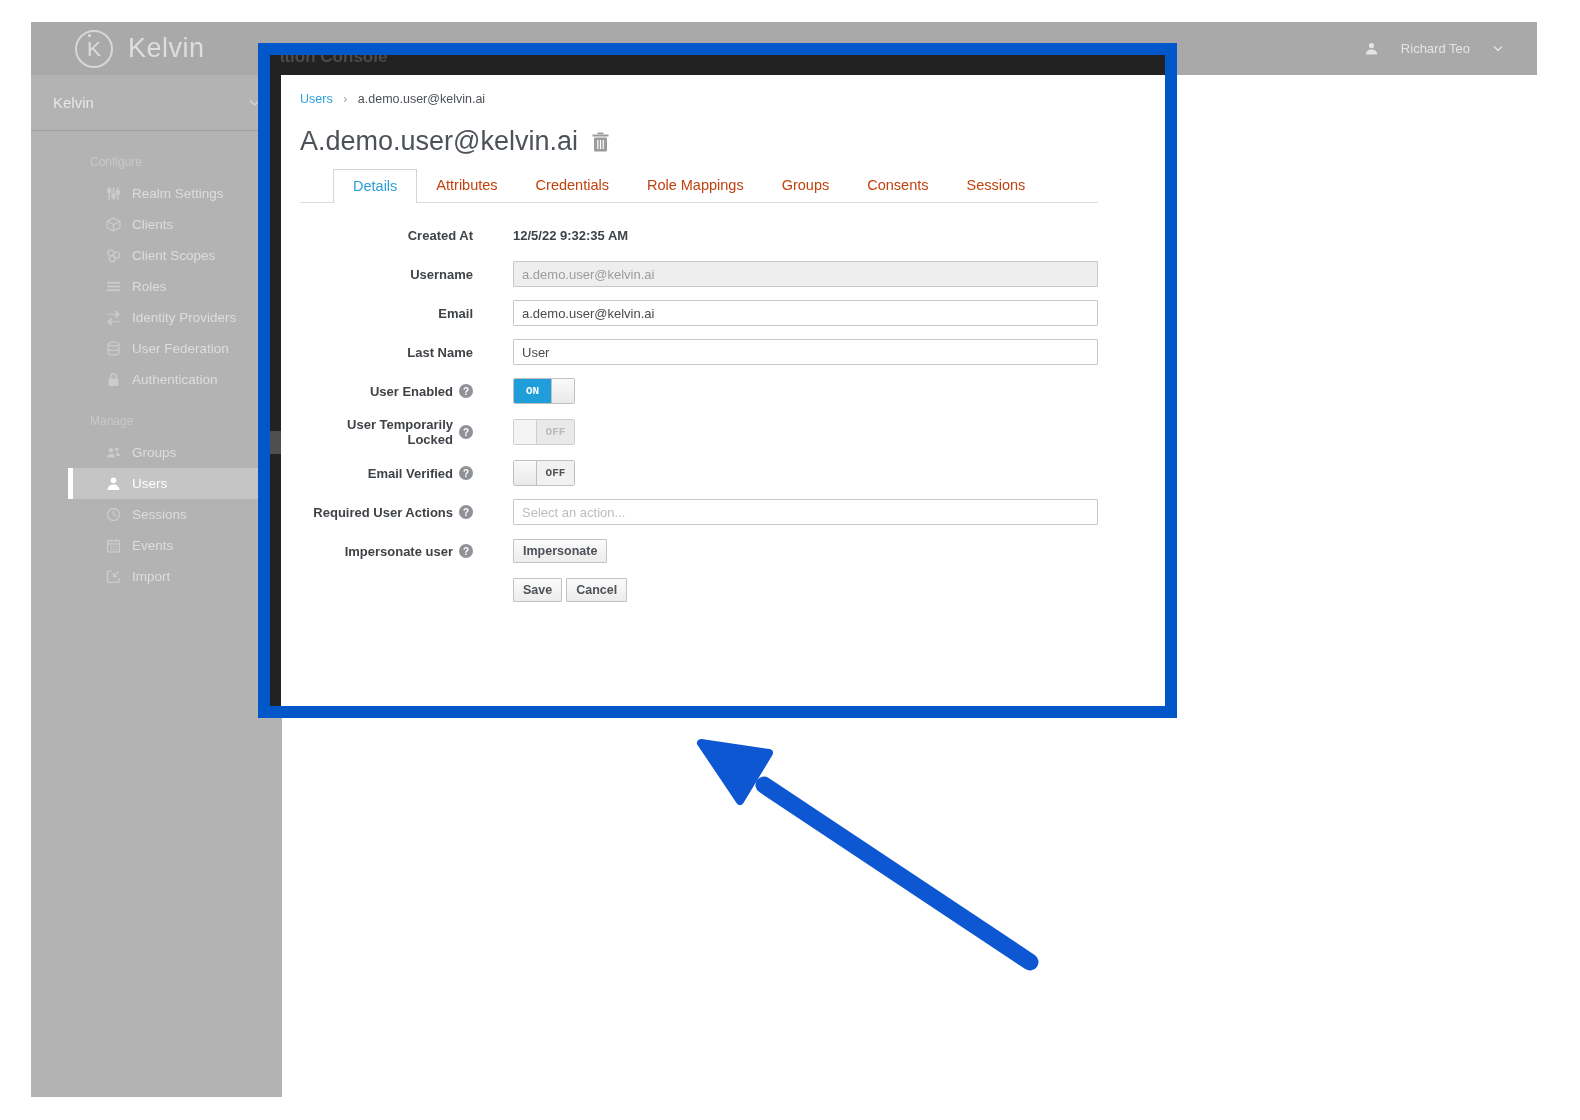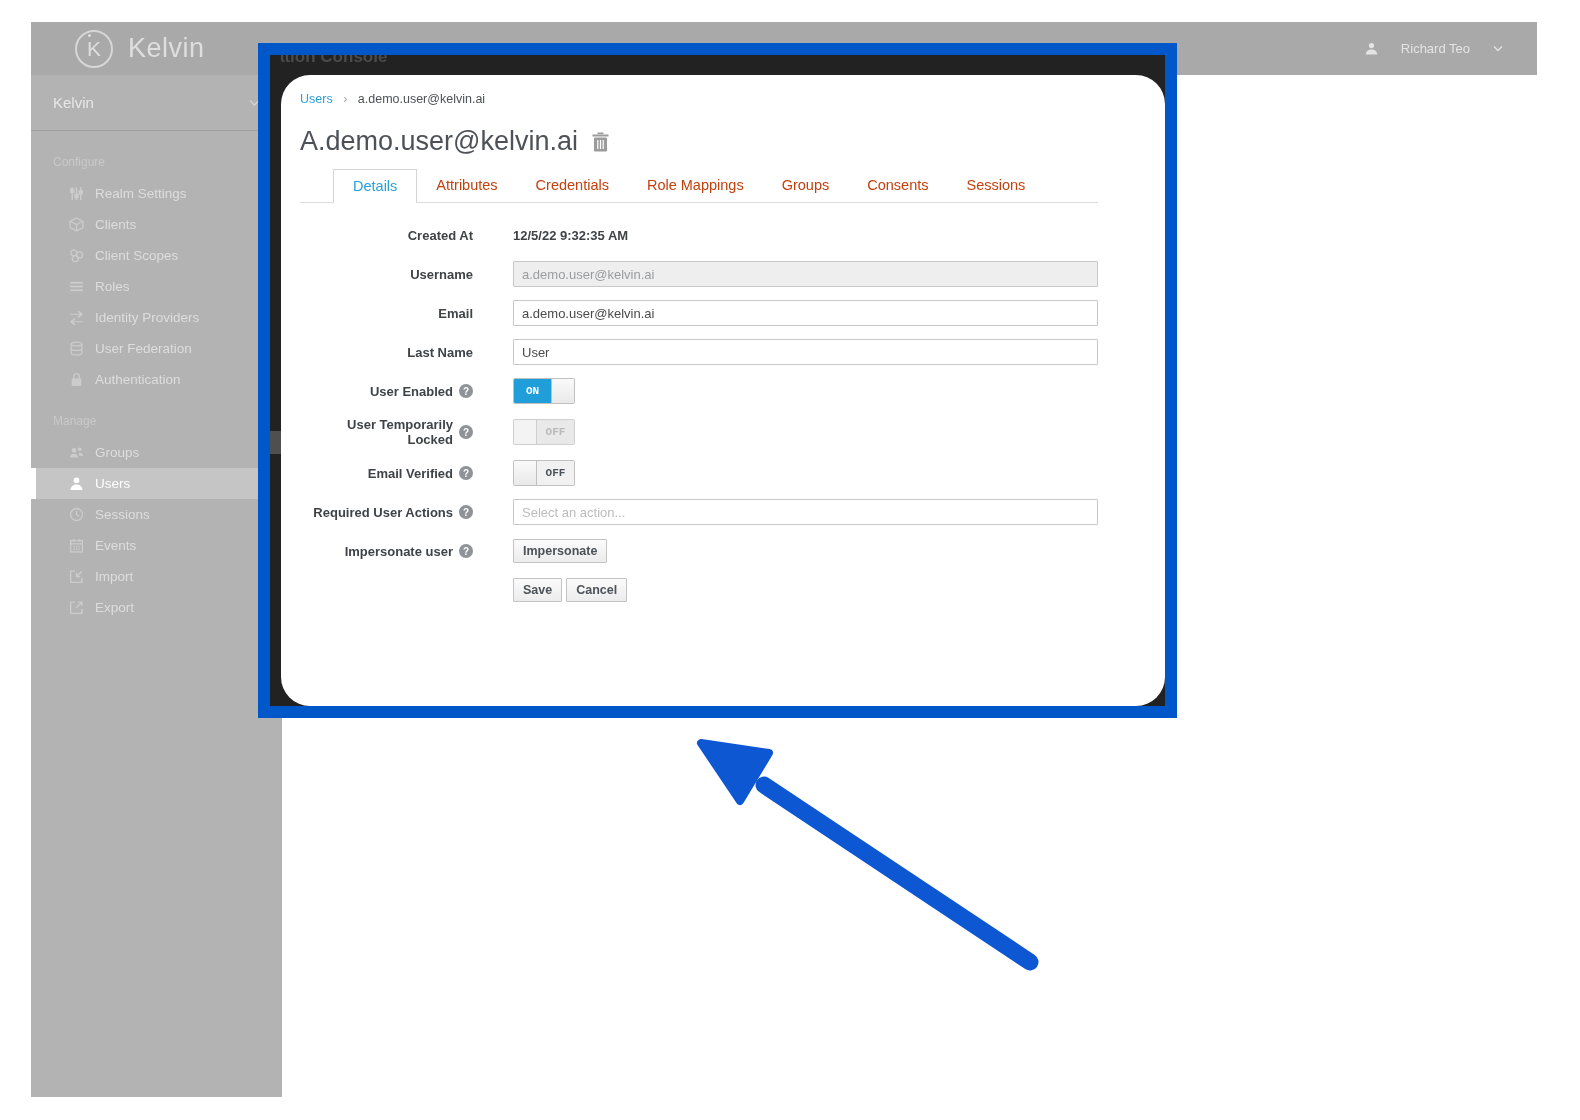--- a/index.html
+++ b/index.html
@@ -18,40 +18,40 @@
   .brand-text { font-size:27px; font-weight:400; color:#dedede; margin-left:15px; letter-spacing:.5px; }
   .app-title { margin-left:58px; font-size:15px; font-weight:600; color:#5c5c5c; white-space:nowrap; }
   .header-user { margin-left:auto; margin-right:34px; display:flex; align-items:center;
                  gap:23px; color:#e4e4e4; font-size:13px; }
   .header-user svg { display:block; }
 
   .sidebar { position:absolute; left:31px; top:75px; width:251px; height:1022px; background:#b3b3b3; }
   .realm-row { height:56px; display:flex; align-items:center; padding:0 22px;
                border-bottom:1px solid #a0a0a0; color:#e7e7e7; font-size:15px; }
   .realm-caret { margin-left:auto; color:#d3d3d3; }
-  .side-section { padding-top:24px; }
+  .side-section { padding-top:24px;padding-left:37px; }
   .side-section-label { padding:0 0 9px 22px; font-size:12px; color:#c9c9c9; }
   .side-item { height:31px; display:flex; align-items:center; padding-left:38px;
                font-size:13.5px; color:#dddddd; position:relative; }
   .side-item .s-icon { width:15px; height:15px; margin-right:11px; color:#cccccc; flex:none; }
   .side-item.active { background:#c5c5c5; color:#ffffff; }
   .side-item.active .s-icon { color:#ffffff; }
   .side-item.active::before { content:''; position:absolute; left:0; top:0; bottom:0;
                               width:5px; background:#ffffff; }
 
   
   .inset { position:absolute; left:258px; top:43px; width:919px; height:675px;
            border:12px solid #0057c9; background:#222222; z-index:5; }
   .inset-topbar { position:absolute; left:0; right:0; top:0; height:20px; background:#222222; overflow:hidden; }
   .inset-topbar span { position:absolute; top:-8px; left:5px; font-size:17px; font-weight:600;
                        color:#4b4b4b; white-space:nowrap; }
   .inset-leftstrip { position:absolute; left:0; top:0; bottom:0; width:11px; background:#222222; }
   .inset-leftstrip .sliver { position:absolute; left:0; top:376px; width:11px; height:23px; background:#4f4f4f; }
   .inset-content { position:absolute; left:11px; top:20px; right:0; bottom:0; background:#ffffff;
-                   padding:17px 67px 0 19px; overflow:hidden;border-radius:29px; }
+                   padding:17px 67px 0 19px; overflow:hidden; }
 
   .breadcrumb { font-size:12.5px; color:#72767b; }
   .breadcrumb .bc-link { color:#2aa0d8; cursor:pointer; }
   .breadcrumb .bc-sep { margin:0 7px; color:#9aa0a6; }
   .breadcrumb .bc-cur { color:#4d5258; }
 
   .page-title-row { margin-top:20px; display:flex; align-items:center; gap:14px; }
   .page-title { font-size:27px; font-weight:400; color:#4d5258; }
   .trash { color:#9b9b9b; cursor:pointer; }
 
@@ -225,28 +225,20 @@
       <span>Events</span>
     </div>
     <div class="side-item">
       <svg class="s-icon" viewBox="0 0 14 14" fill="none" stroke="currentColor" stroke-width="1.3">
           <polyline points="5.5,2 1.5,2 1.5,12.5 12,12.5 12,8.5"></polyline>
           <path d="M12 2 7 7"></path>
           <polyline points="7,3.5 7,7 10.5,7"></polyline>
         </svg>
       <span>Import</span>
     </div>
-    <div class="side-item">
-      <svg class="s-icon" viewBox="0 0 14 14" fill="none" stroke="currentColor" stroke-width="1.3">
-          <polyline points="5.5,2 1.5,2 1.5,12.5 12,12.5 12,8.5"></polyline>
-          <path d="M6.5 7.5 12 2"></path>
-          <polyline points="8.5,2 12,2 12,5.5"></polyline>
-        </svg>
-      <span>Export</span>
-    </div>
   </div>
 </div>
 
 <svg class="callout-arrow" viewBox="0 0 1580 1120">
   <line x1="1030" y1="962" x2="764" y2="785" stroke="#0e57d3" stroke-width="17" stroke-linecap="round"></line>
   <polygon points="701,743 769,753 740,801" fill="#0e57d3" stroke="#0e57d3" stroke-width="8" stroke-linejoin="round"></polygon>
 </svg>
 
 <div class="inset">
   <div class="inset-topbar">

